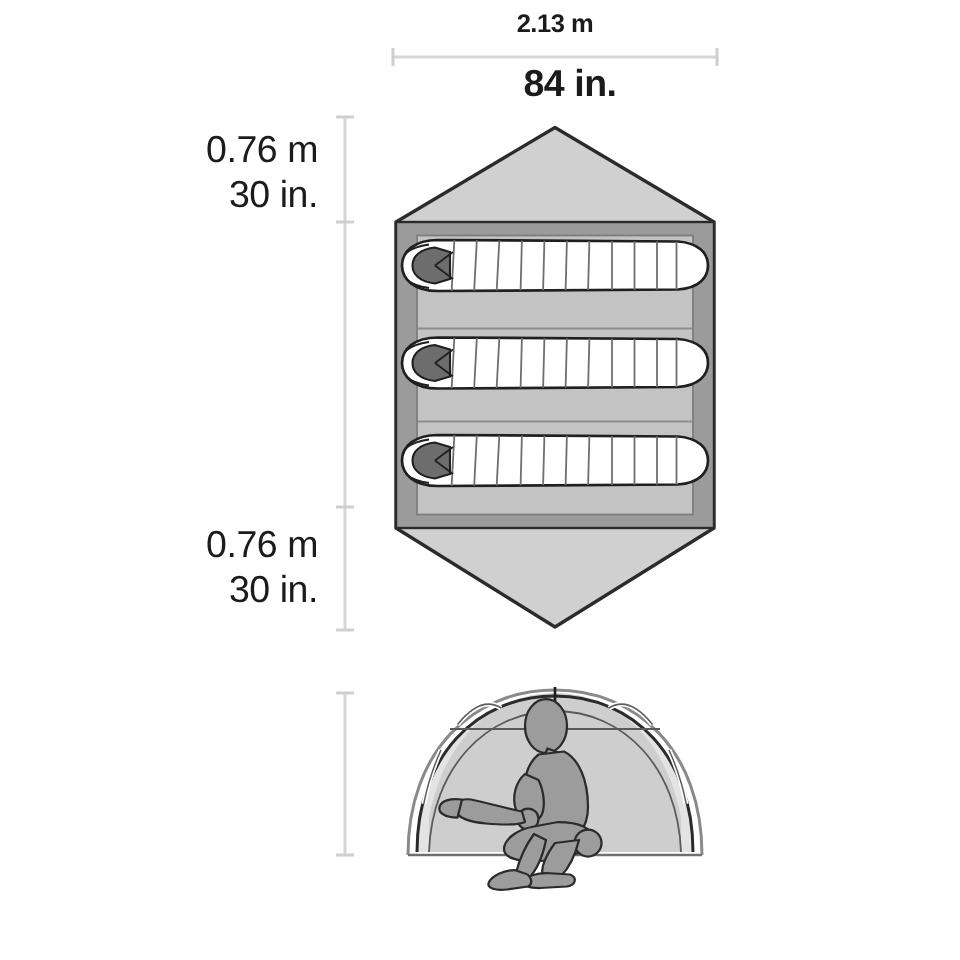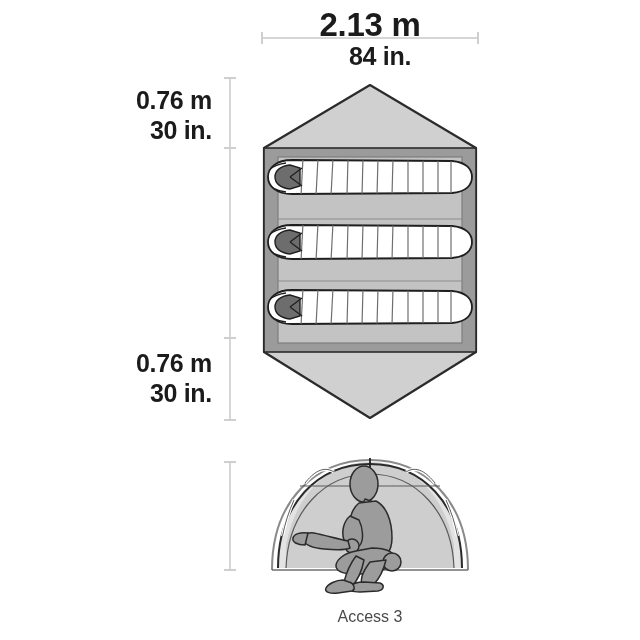--- a/index.html
+++ b/index.html
@@ -24,21 +24,21 @@
     position: absolute;
     left: 0; top: 0;
     width: 640px;
     height: 640px;
     display: block;
   }
   .dim-label {
     position: absolute;
     text-align: right;
     font-family: "Liberation Sans", sans-serif;
-    font-weight: bold;
+    font-weight: normal;
     color: #1b1b1b;
     letter-spacing: -0.3px;
     line-height: 1.18;
     white-space: nowrap;
   }
   .dim-label .row {
     display: block;
   }
   .width-label {
     position: absolute;
@@ -265,30 +265,29 @@
                  C 348 590 352 592 360 592
                  L 378 591 C 384 590 385 585 380 583 Z"></path>
 
         <path d="M343 580 C 336 580 328 584 326 588
                  C 324 592 330 594 338 593
                  L 352 591 C 356 589 354 583 349 582 Z"></path>
       </g>
     </g>
   </svg>
 
-  <div class="width-label" style="left:262px; top:6px; width:216px; font-size:33px;">2.13 m</div>
+  <div class="width-label" style="left:262px; top:6px; width:216px; font-size:17px;">2.13 m</div>
   <div class="width-label" style="left:272px; top:42px; width:216px; font-size:25px;">84 in.</div>
 
   <div class="dim-label" style="left:30px; top:86px; width:182px; font-size:25px;">
     <span class="row">0.76 m</span>
     <span class="row">30 in.</span>
   </div>
 
 
   <div class="dim-label" style="left:30px; top:349px; width:182px; font-size:25px;">
     <span class="row">0.76 m</span>
     <span class="row">30 in.</span>
   </div>
 
 
-  <div class="caption" style="left:270px; top:608px; width:200px; font-size:16px;">Access 3</div>
 
 </div>
 
 </body></html>

